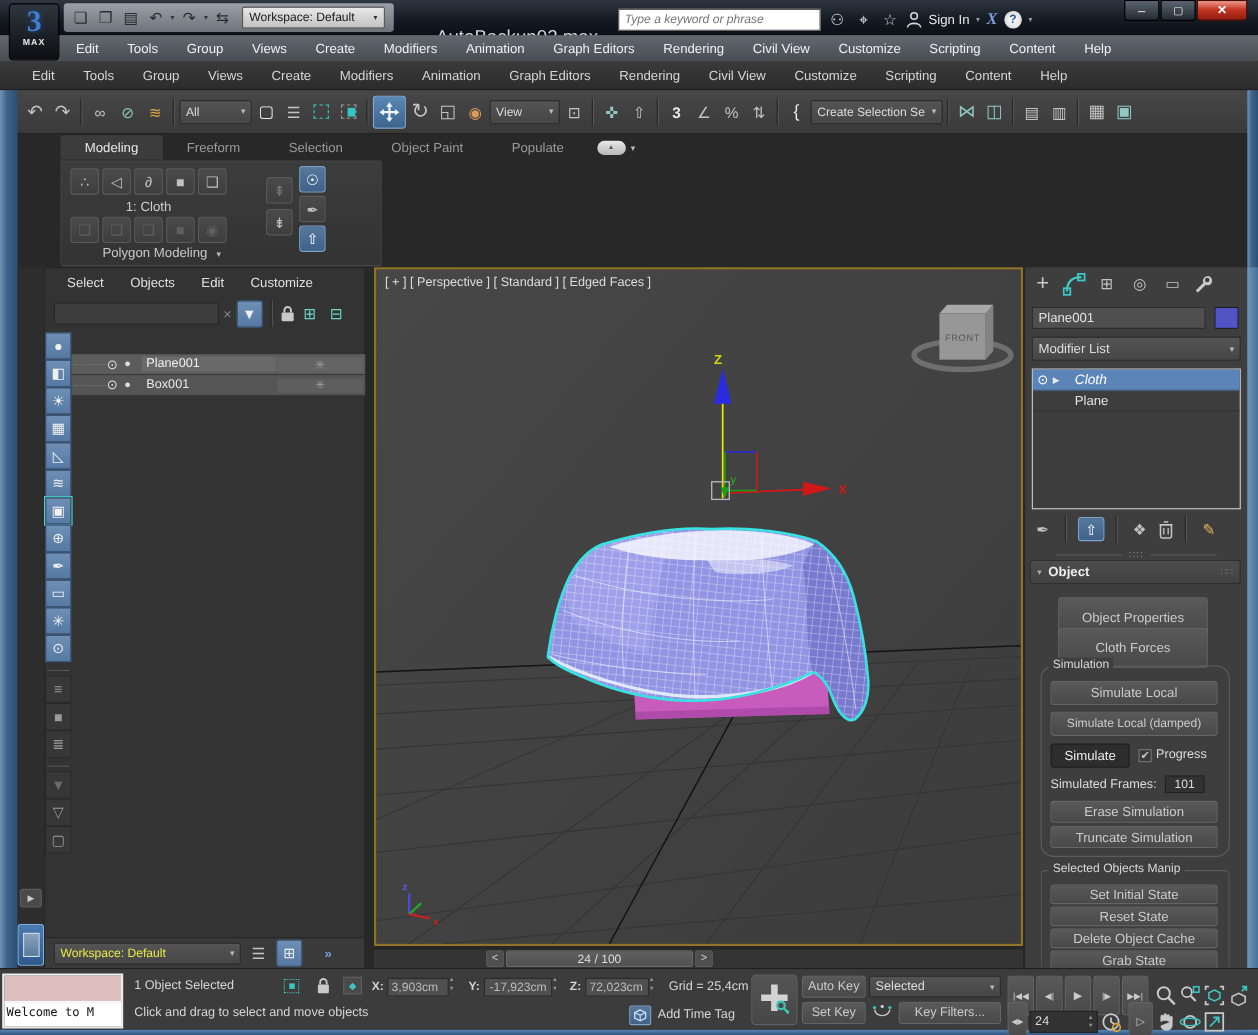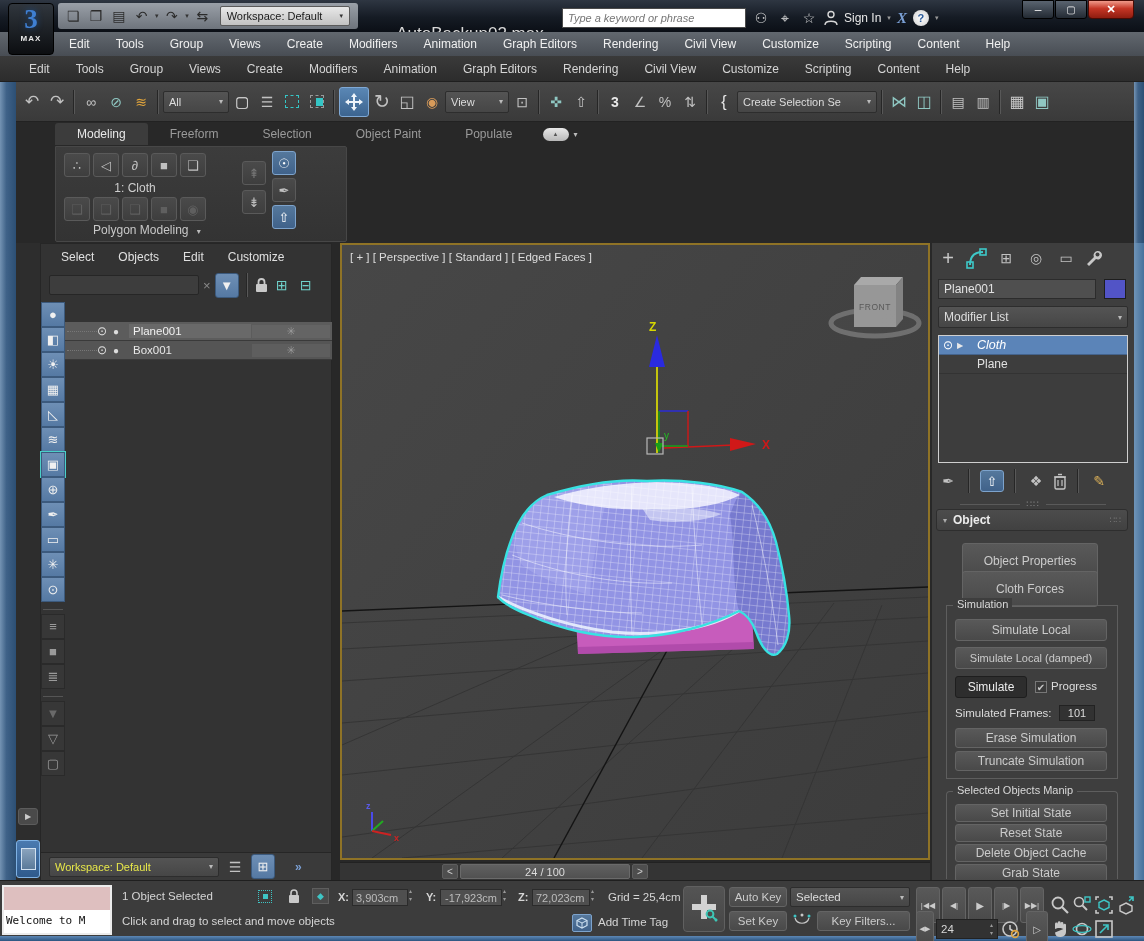--- a/index.html
+++ b/index.html
@@ -6,21 +6,21 @@
 html,body{width:1144px;height:941px;overflow:hidden;background:#111;font-family:"Liberation Sans",sans-serif}
 #w{position:relative;width:1144px;height:941px;background:#282828}
 .abs{position:absolute}
 .row{display:flex;align-items:center}
 .ic{width:24px;height:24px;display:flex;align-items:center;justify-content:center;color:#c2c2c2;font-size:14px;line-height:1}
 .sep{width:2px;height:24px;border-left:1px solid #262626;border-right:1px solid #585858;margin:0 3px}
 .dd{background:linear-gradient(#545454,#464646);border:1px solid #2d2d2d;border-radius:2px;color:#ddd;font-size:11px;display:flex;align-items:center;justify-content:space-between;padding:0 5px;height:22px}
 .caret{font-size:8px;color:#bbb;margin-left:5px}
 .mi{padding:0 13px;font-size:12px;white-space:nowrap}
 .pbtn{background:linear-gradient(#595959,#494949);border:1px solid #646464;border-radius:3px;color:#cbcbcb;font-size:12px;display:flex;align-items:center;justify-content:center;height:36px}
-.fs{position:absolute;border:1px solid #5e5e5e;border-radius:0}
+.fs{position:absolute;border:1px solid #5e5e5e;border-radius:12px}
 .fs>.lg{position:absolute;top:-8px;left:6px;background:#3e3e3e;padding:0 4px;font-size:11px;color:#d8d8d8}
 .cell{width:26px;height:24px;background:linear-gradient(#4a4a4a,#3e3e3e);border:1px solid #5a5a5a;border-radius:3px;display:flex;align-items:center;justify-content:center;color:#c0c0c0;font-size:13px}
 .bluebtn{background:linear-gradient(#55789c,#40628a)!important;border:1px solid #7da3cc!important;color:#fff!important}
 .stripbtn{width:24px;height:25px;background:linear-gradient(#6e8fb5,#5579a3);border:1px solid #3c5a7d;display:flex;align-items:center;justify-content:center;color:#f0f0f0;font-size:13px}
 .stripdark{background:#373737;border:1px solid #2a2a2a;color:#9a9a9a}
 .tb{font-size:12px;color:#d5d5d5}
 .glass{background:linear-gradient(90deg,#7493b3,#3f6288 40%,#2c4f74)}
 svg text{font-family:"Liberation Sans",sans-serif}
 </style>
 </head>
@@ -144,21 +144,21 @@
     <span class="sep"></span>
     <span class="ic" style="color:#8fc7c2">✜</span>
     <span class="ic">⇧</span>
     <span class="sep"></span>
     <span class="ic" style="font-weight:bold;color:#e8e8e8">3</span>
     <span class="ic">∠</span>
     <span class="ic">%</span>
     <span class="ic">⇅</span>
     <span class="sep"></span>
     <span class="ic" style="color:#e8e8e8;font-size:16px">{</span>
-    <span class="dd" style="width:140px">
+    <span class="dd" style="width:120px">
       <span>Create Selection Se</span>
       <span class="caret">▾</span>
     </span>
     <span class="sep"></span>
     <span class="ic" style="color:#8fc7c2;font-size:16px">⋈</span>
     <span class="ic" style="color:#8fc7c2;font-size:16px">◫</span>
     <span class="sep"></span>
     <span class="ic">▤</span>
     <span class="ic">▥</span>
     <span class="sep"></span>

